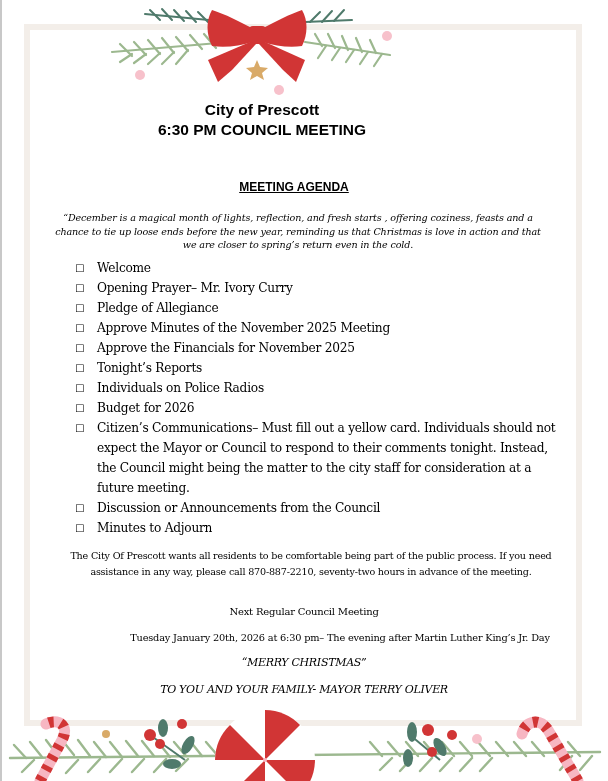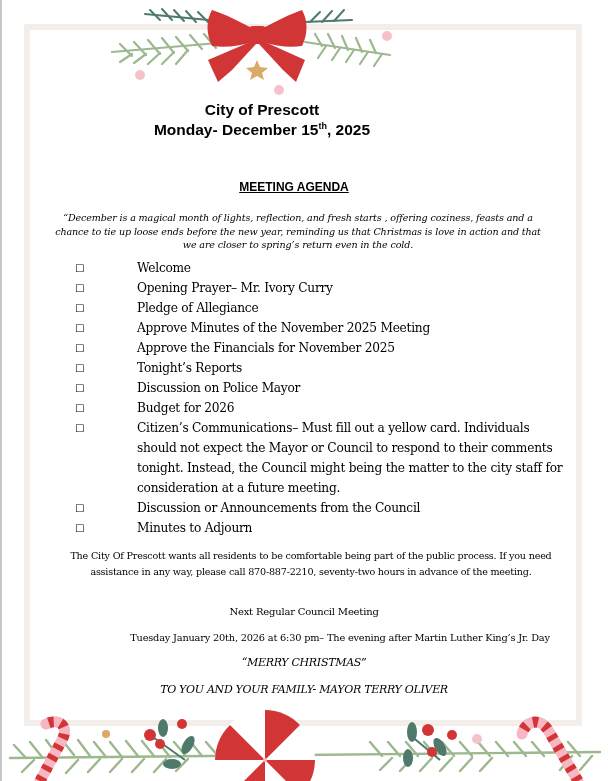--- a/index.html
+++ b/index.html
@@ -33,21 +33,21 @@
       letter-spacing: -0.15px;
     }
     .agenda-list {
       position: absolute; left: 75px; top: 258px; width: 495px; margin: 0; padding: 0; list-style: none;
       font-family: "DejaVu Serif", serif; font-size: 12.2px; line-height: 20px; letter-spacing: -0.25px;
     }
     .agenda-list li { display: flex; align-items: flex-start; }
     .bullet {
       flex: 0 0 22px; font-family: "DejaVu Sans", sans-serif; font-size: 10px; line-height: 20px;
     }
-    .item-text { flex: 1; margin-left: 40px; }
+    .item-text { flex: 1; }
     .notice {
       position: absolute; left: 58px; top: 548px; width: 506px; text-align: center;
       font-family: "DejaVu Serif", serif; font-size: 9.6px; line-height: 16px; letter-spacing: -0.2px;
     }
     .next-head {
       position: absolute; left: 0; top: 606px; width: 608px; text-align: center;
       font-family: "DejaVu Serif", serif; font-size: 10px; letter-spacing: -0.2px;
     }
     .next-date {
       position: absolute; left: 0; top: 632px; width: 608px; text-align: center;
@@ -115,21 +115,21 @@
     <path d="M265 42 L305 60 L296 82 L283 70 L259 44 Z"></path>
   </g>
   <polygon fill="#d9aa68" points="257,60 260,67 268,68 262,73 264,80 257,76 250,80 252,73 246,68 254,67"></polygon>
   <circle cx="387" cy="36" r="5" fill="#f7c1cb"></circle>
   <circle cx="140" cy="75" r="5" fill="#f7c1cb"></circle>
   <circle cx="279" cy="90" r="5" fill="#f7c1cb"></circle>
 </svg>
 
 <div class="title-block">
   <div>City of Prescott</div>
-  <div><span>Monday- December 15</span><sup>th</sup><span>, 2025</span></div>
+  <div>6:30 PM COUNCIL MEETING</div>
 </div>
 
 <div class="agenda-title">MEETING AGENDA</div>
 
 <div class="quote">“December is a magical month of lights, reflection, and fresh starts , offering coziness, feasts and a chance to tie up loose ends before the new year, reminding us that Christmas is love in action and that we are closer to spring’s return even in the cold.</div>
 
 <ul class="agenda-list">
   <li>
       <span class="bullet">□</span>
       <span class="item-text">Welcome</span>
@@ -149,21 +149,21 @@
   <li>
       <span class="bullet">□</span>
       <span class="item-text">Approve the Financials for November 2025</span>
     </li>
   <li>
       <span class="bullet">□</span>
       <span class="item-text">Tonight’s Reports</span>
     </li>
   <li>
       <span class="bullet">□</span>
-      <span class="item-text">Discussion on Police Mayor</span>
+      <span class="item-text">Individuals on Police Radios</span>
     </li>
   <li>
       <span class="bullet">□</span>
       <span class="item-text">Budget for 2026</span>
     </li>
   <li>
       <span class="bullet">□</span>
       <span class="item-text">Citizen’s Communications– Must fill out a yellow card. Individuals should not expect the Mayor or Council to respond to their comments tonight. Instead, the Council might being the matter to the city staff for consideration at a future meeting.</span>
     </li>
   <li>

